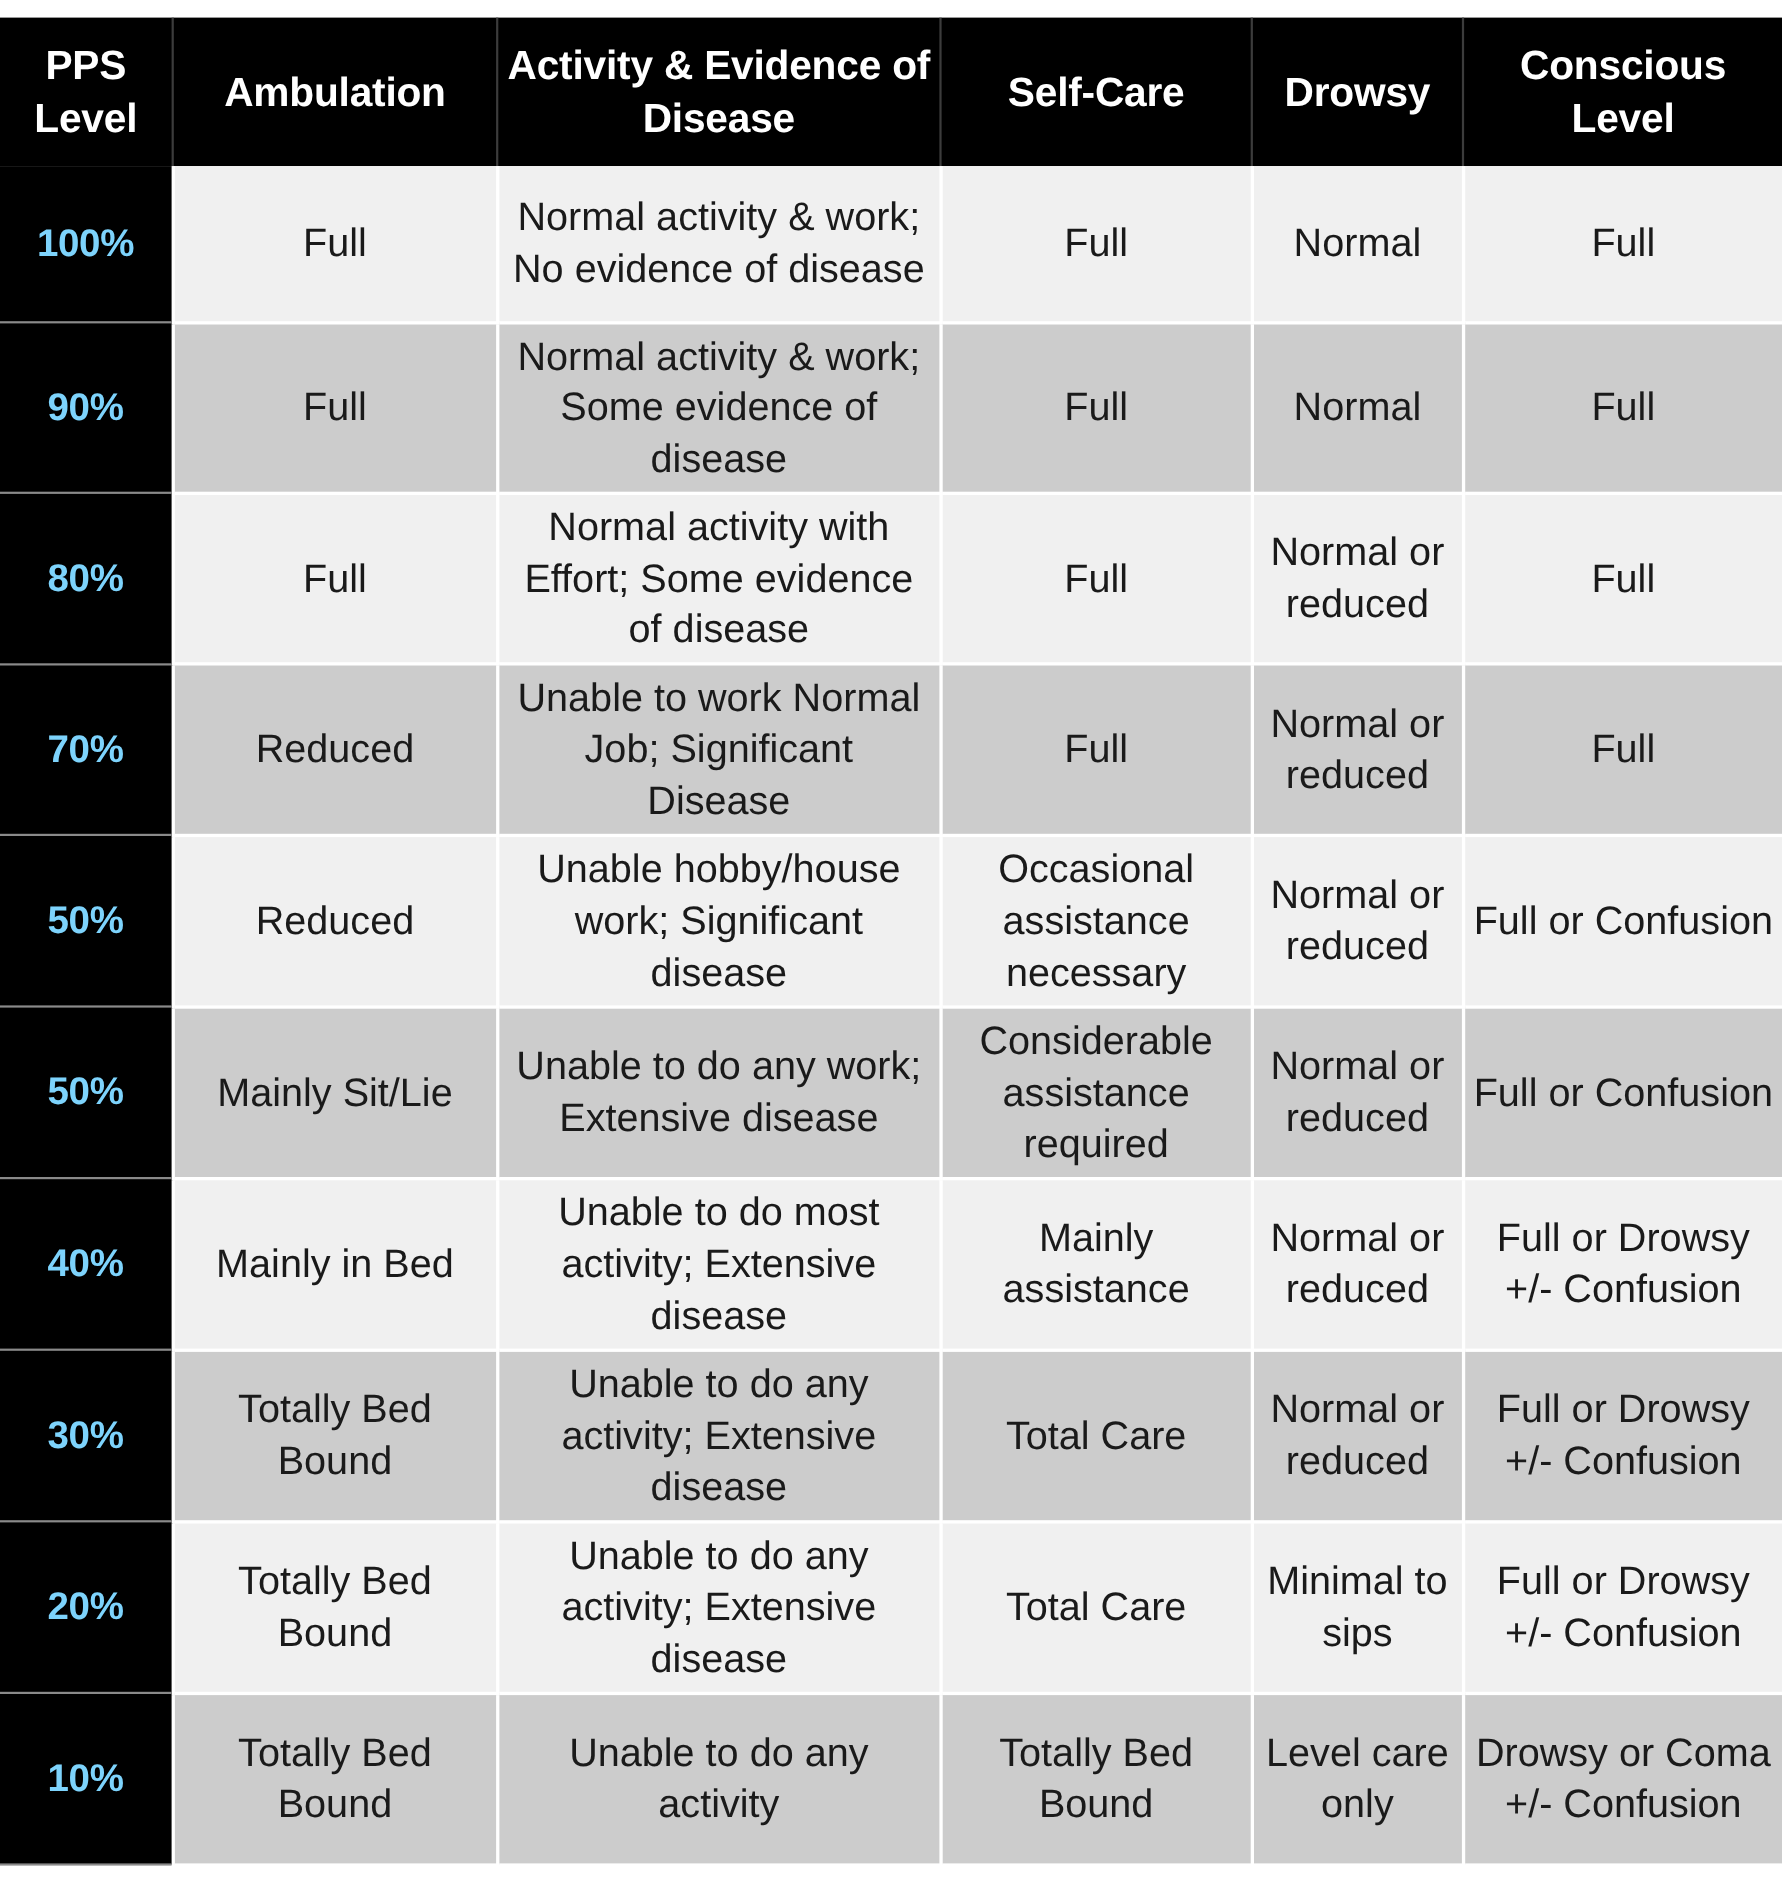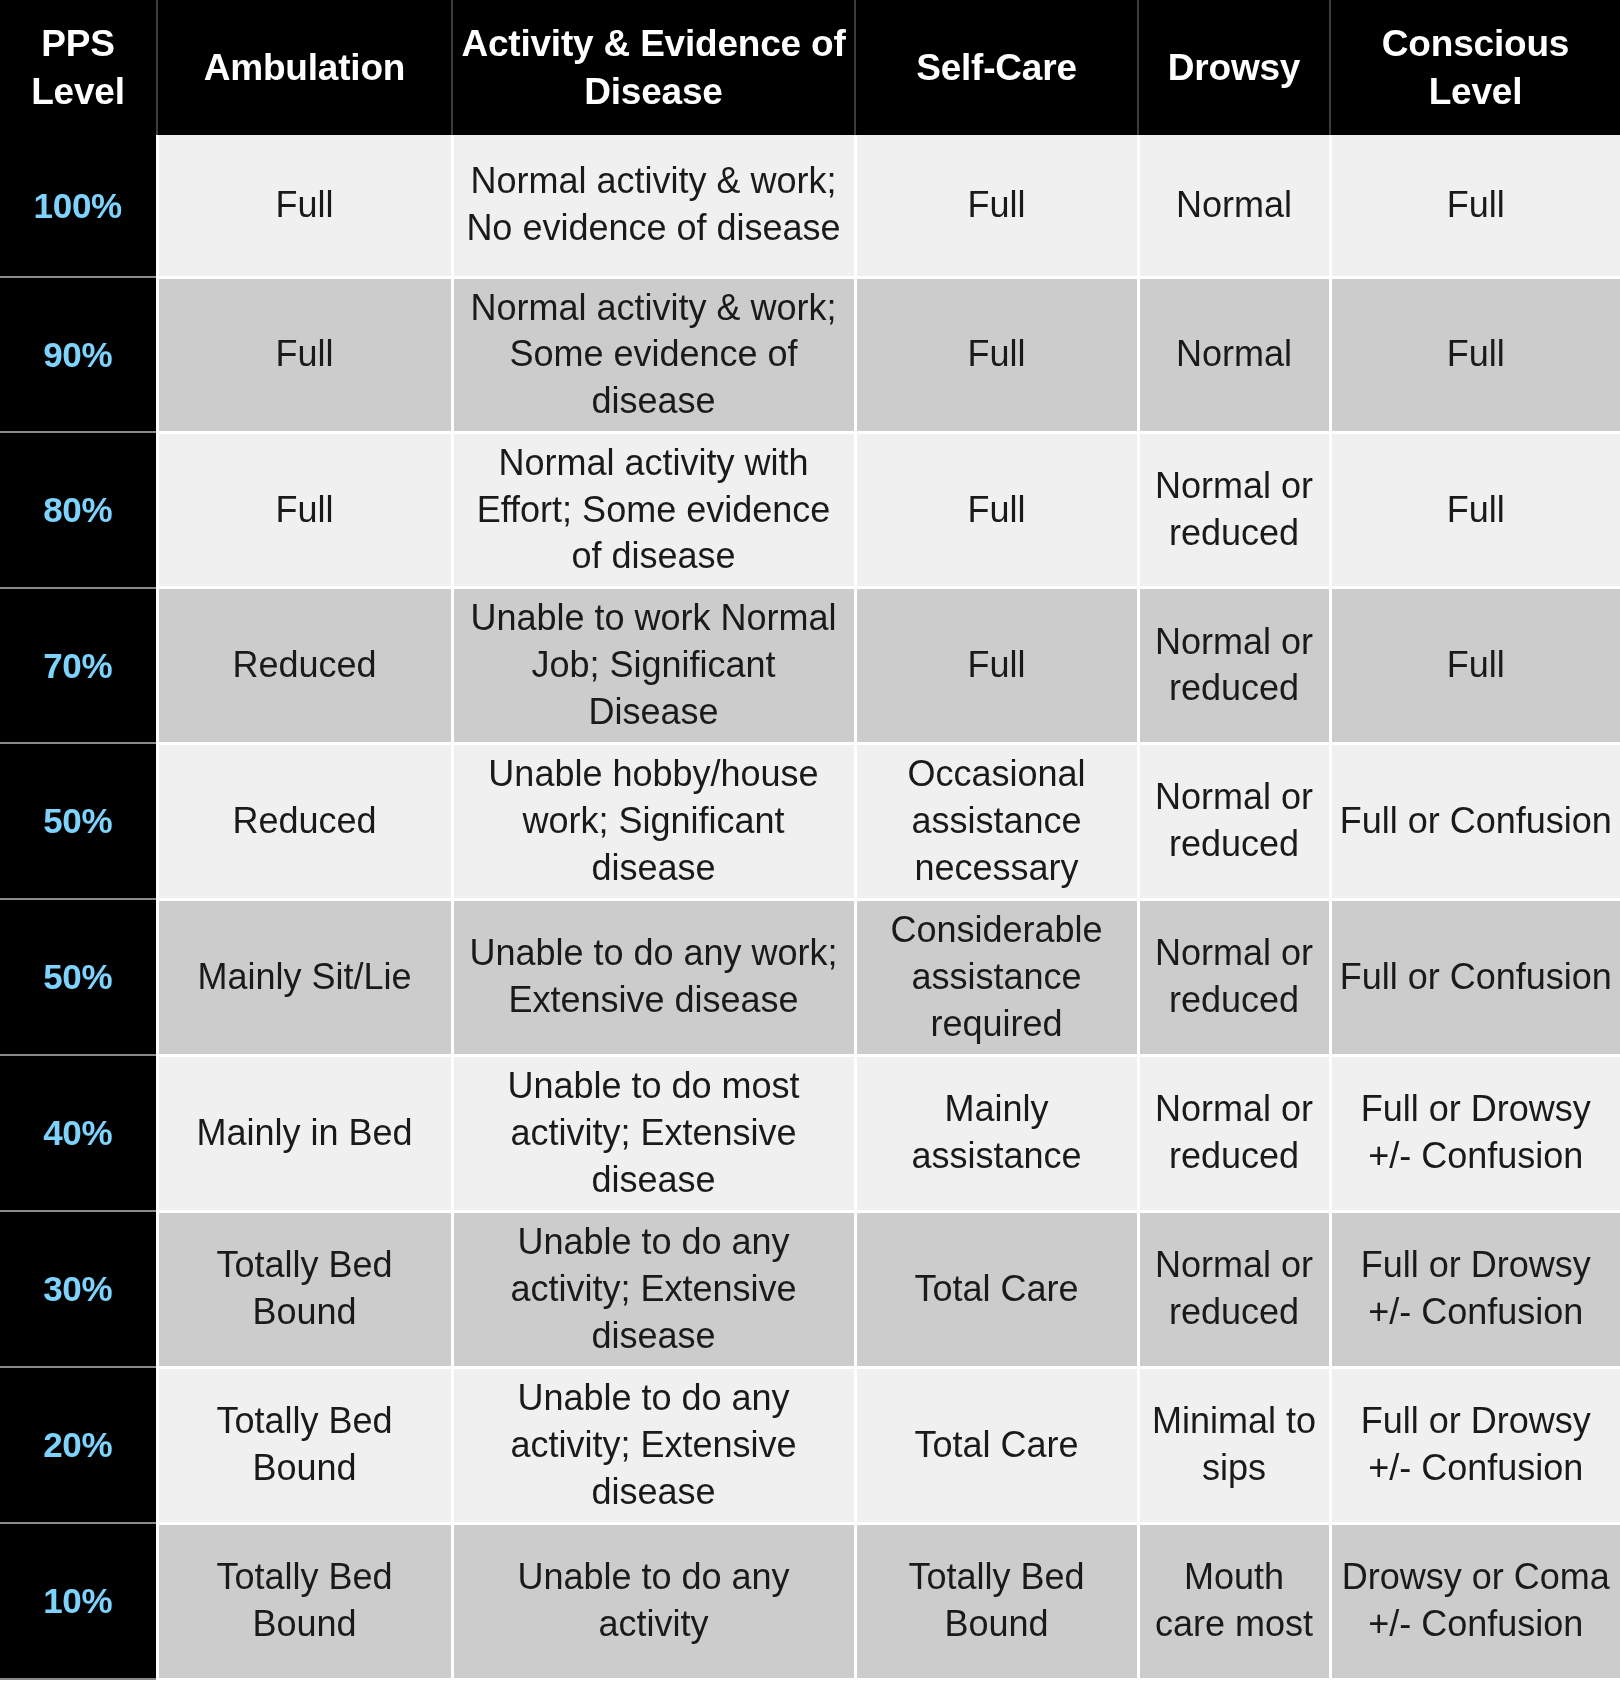--- a/index.html
+++ b/index.html
@@ -21,20 +21,21 @@
     overflow: hidden;
     position: relative;
     background: #ffffff;
   }
 
   table.pps {
     border-collapse: collapse;
     width: 1620px;
     table-layout: fixed;
     border-spacing: 0;
+    margin-top: 16px;
   }
 
   
   col.c-pps      { width: 157px; }
   col.c-amb      { width: 295px; }
   col.c-act      { width: 403px; }
   col.c-self     { width: 283px; }
   col.c-intake   { width: 192px; }
   col.c-consc    { width: 290px; }
 
@@ -197,19 +198,19 @@
         <td>Total Care</td>
         <td>Minimal to sips</td>
         <td>Full or Drowsy +/- Confusion</td>
       </tr>
 
       <tr class="r9 band-dark">
         <td class="level">10%</td>
         <td>Totally Bed Bound</td>
         <td>Unable to do any activity</td>
         <td>Totally Bed Bound</td>
-        <td>Mouth care most</td>
+        <td>Level care only</td>
         <td>Drowsy or Coma +/- Confusion</td>
       </tr>
 
     </tbody>
   </table>
 </div>
 
 </body></html>

